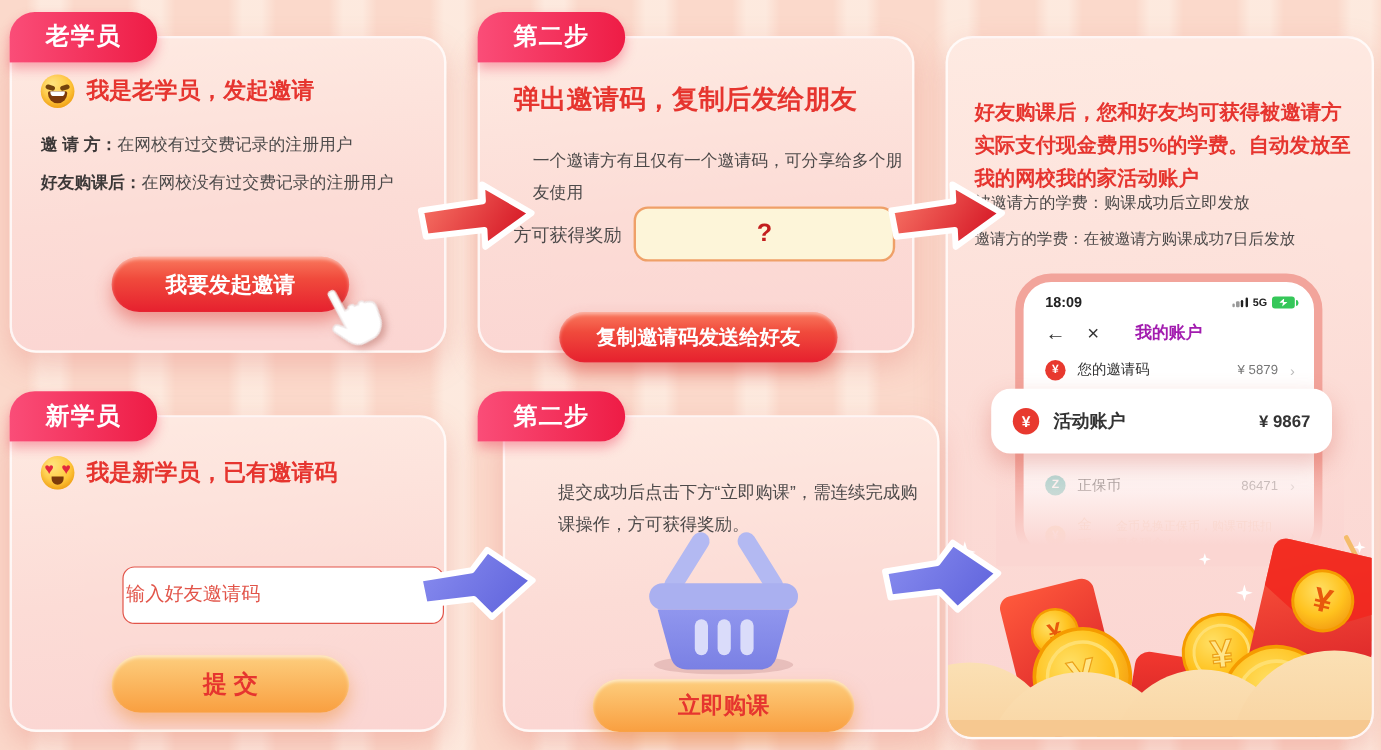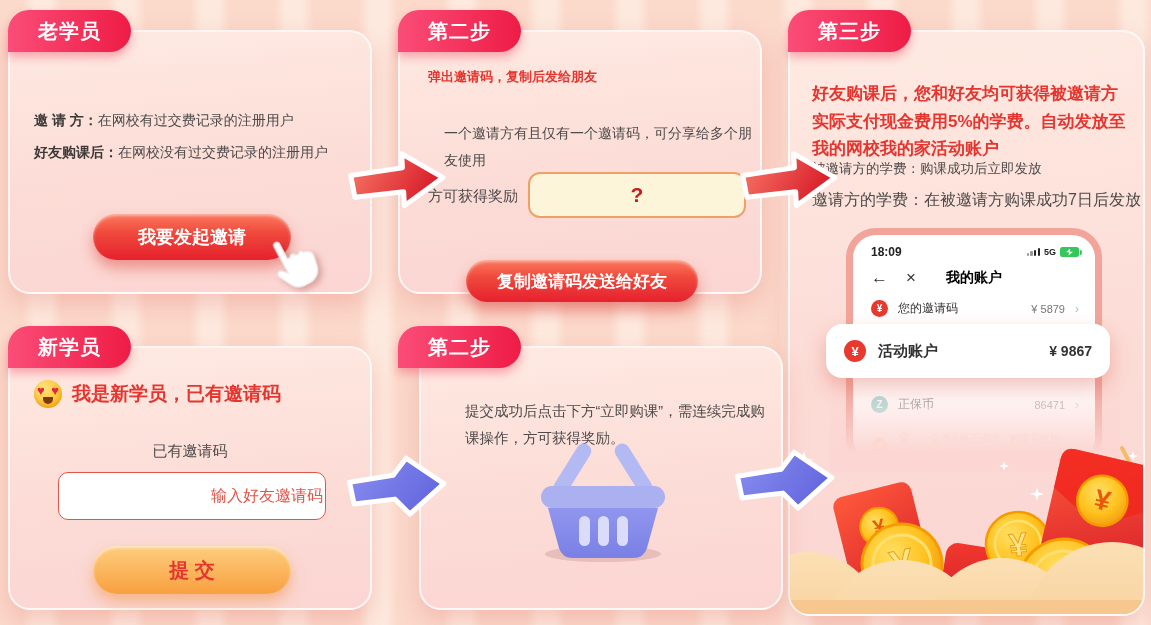--- a/index.html
+++ b/index.html
@@ -54,21 +54,21 @@
   .laugh .mouth::after{content:"";position:absolute;left:2px;top:0;width:12px;height:3.5px;background:#fff;border-radius:0 0 3px 3px;}
   .love .eyeL,.love .eyeR{background:none;width:auto;height:auto;top:4px;color:#e3273d;font-size:13px;line-height:1;font-weight:bold;}
   .love .eyeL{left:3px;} .love .eyeR{right:3px;}
   .love .mouth{position:absolute;left:9px;top:17px;width:10px;height:7px;background:#7c3a0b;border-radius:0 0 10px 10px;}
   
   .code-box{position:absolute;display:flex;align-items:center;justify-content:center;
     background:var(--code-box-bg,#fdf5d9);border:2px solid var(--code-box-border,#efa068);
     border-radius:12px;color:#c21d1d;font-size:21px;font-weight:bold;box-sizing:border-box;}
   .invite-input{position:absolute;box-sizing:border-box;background:#fff;
     border:1.5px solid var(--input-border,#e2554a);border-radius:10px;
-    text-align:right;font-size:16px;color:#737373;font-family:inherit;outline:none;}
+    text-align:left;font-size:16px;color:#737373;font-family:inherit;outline:none;margin-left:44px;}
   .invite-input::placeholder{color:#e2554a;opacity:1;}
   
   .arrow{position:absolute;z-index:7;}
   
   .phone{position:absolute;box-sizing:border-box;background:#fff;
     border:7px solid var(--phone-frame,#f2a49b);border-radius:30px;overflow:hidden;z-index:2;}
   .statusbar{display:flex;justify-content:space-between;align-items:center;padding:10px 16px 2px 18px;}
   .statusbar .time{font-size:12px;font-weight:bold;color:#222;}
   .status-icons{display:flex;align-items:center;gap:4px;}
   .sigbars{display:flex;align-items:flex-end;gap:1.5px;}
@@ -77,21 +77,21 @@
   .sigbars i:nth-child(2){height:4.5px;background:#999;}
   .sigbars i:nth-child(3){height:6px;}
   .sigbars i:nth-child(4){height:7.5px;}
   .net{font-size:9px;font-weight:bold;color:#222;}
   .battery{position:relative;width:19px;height:10px;background:#35c759;border-radius:2.5px;}
   .battery::after{content:"";position:absolute;right:-3px;top:2.5px;width:2px;height:5px;background:#35c759;border-radius:0 2px 2px 0;}
   .bolt{position:absolute;left:6px;top:1.5px;width:7px;height:7px;background:#fff;
     clip-path:polygon(60% 0,0 55%,45% 55%,35% 100%,100% 45%,55% 45%);}
   .navbar{position:relative;display:flex;align-items:center;padding:8px 16px 6px 18px;gap:18px;}
   .navicon{font-size:17px;color:#333;line-height:1;}
-  .navtitle{position:absolute;left:0;right:0;text-align:center;font-size:14px;font-weight:bold;color:#000000;}
+  .navtitle{position:absolute;left:0;right:0;text-align:center;font-size:14px;font-weight:bold;color:#a21caf;}
   .prow{display:flex;align-items:center;gap:10px;padding:8px 16px 8px 18px;}
   .picon{width:17px;height:17px;border-radius:50%;color:#fff;font-size:10px;font-weight:bold;
     display:flex;align-items:center;justify-content:center;flex:none;}
   .picon.redc{background:#e8392f;} .picon.tealc{background:#5bbcb6;} .picon.goldc{background:#f5b042;}
   .pname{font-size:12px;color:#333;}
   .pval{margin-left:auto;font-size:11px;color:#777;}
   .chev{font-size:12px;color:#bbb;}
   .pdivider{height:1px;background:#eee;margin:0 16px;}
   .dim{opacity:.55;} .dimmer{opacity:.3;}
   .prow-active{position:absolute;z-index:4;display:flex;align-items:center;gap:12px;
@@ -104,44 +104,51 @@
   .hand{position:absolute;z-index:8;filter:drop-shadow(2px 4px 3px rgba(150,60,50,.35));}
   .basket{position:absolute;}
 </style>
 </head>
 <body>
 
 <div class="stage">
 
   <div class="badge" style="left:8px;top:10px;">老学员</div>
   <section class="card" style="left:8px;top:30px;width:364px;height:264px;">
+    <div class="title-row" style="left:24px;top:30px;">
+      <span class="emoji laugh">
+        <span class="eyeL"></span>
+          <span class="eyeR"></span>
+          <span class="mouth"></span>
+      </span>
+      <h2 class="card-title">我是老学员，发起邀请</h2>
+    </div>
     <p class="def" style="left:24px;top:80px;"><b>邀 请 方：</b><span>在网校有过交费记录的注册用户</span></p>
     <p class="def" style="left:24px;top:112px;"><b>好友购课后：</b><span>在网校没有过交费记录的注册用户</span></p>
     <button class="btn red" style="left:83px;top:182px;width:198px;height:46px;font-size:18px;">我要发起邀请</button>
     <svg class="hand" style="left:252px;top:202px;width:58px;height:60px;transform:rotate(-28deg);" viewBox="0 0 40 44">
       <path d="M15 5 c0-2.8 4.4-2.8 4.4 0 l0 12.5 2.4 0 c.3-2 4-2 4.2.3 l2.4.3 c.5-1.8 3.6-1.5 3.8.5 l1.6.4 c2.8.7 4.2 2.8 3.8 5.6 l-1.2 7 c-.9 5.2-5.3 9-10.5 9 l-4.4 0 c-3.6 0-6.9-2-8.6-5.1 l-5-9.2 c-1.4-2.6 2-4.8 4-2.7 l3.1 3.2 z" fill="#ffffff" stroke="#efe6e6" stroke-width="1"></path>
     </svg>
   </section>
 
   <div class="badge" style="left:398px;top:10px;">第二步</div>
   <section class="card" style="left:398px;top:30px;width:364px;height:264px;">
-    <h2 class="card-title" style="position:absolute;left:28px;top:36px;font-size:13px;">弹出邀请码，复制后发给朋友</h2>
+    <h2 class="card-title" style="position:absolute;left:28px;top:36px;font-size:22px;">弹出邀请码，复制后发给朋友</h2>
     <p class="para" style="left:28px;top:72px;width:308px;">一个邀请方有且仅有一个邀请码，可分享给多个朋友使用</p>
     <span class="def" style="left:28px;top:155px;font-size:15px;">方可获得奖励</span>
     <div class="code-box" style="left:128px;top:140px;width:218px;height:46px;">
       <span>?</span>
     </div>
     <button class="btn red" style="left:66px;top:228px;width:232px;height:42px;font-size:17px;">复制邀请码发送给好友</button>
   </section>
 
-  <div class="badge" style="left:788px;top:10px;">第三步</div>
   <section class="card" style="left:788px;top:30px;width:357px;height:586px;overflow:hidden;">
     <h2 class="card-title" style="position:absolute;left:22px;top:48px;width:318px;font-size:17px;line-height:1.62;margin:0;">好友购课后，您和好友均可获得被邀请方实际支付现金费用5%的学费。自动发放至我的网校我的家活动账户</h2>
     <p class="def" style="left:22px;top:128px;font-size:13.5px;">被邀请方的学费：购课成功后立即发放</p>
-    <p class="def" style="left:22px;top:158px;font-size:16px;">邀请方的学费：在被邀请方购课成功7日后发放</p>
+    <p class="def" style="left:22px;top:158px;font-size:13px;">邀请方的学费：在被邀请方购课成功7日后发放</p>
 
     <div class="phone" style="left:56px;top:196px;width:256px;height:240px;">
       <div class="statusbar">
         <span class="time">18:09</span>
         <span class="status-icons">
           <span class="sigbars">
               <i></i>
               <i></i>
               <i></i>
               <i></i>
@@ -269,21 +276,20 @@
   <div class="badge" style="left:8px;top:326px;">新学员</div>
   <section class="card" style="left:8px;top:346px;width:364px;height:264px;">
     <div class="title-row" style="left:24px;top:32px;">
       <span class="emoji love">
         <span class="eyeL">♥</span>
           <span class="eyeR">♥</span>
           <span class="mouth"></span>
       </span>
       <h2 class="card-title">我是新学员，已有邀请码</h2>
     </div>
-    <div class="def" style="left:0;top:94px;width:100%;text-align:center;font-size:15px;">已有邀请码</div>
     <input class="invite-input" style="left: 48px; top: 124px; width: 268px; height: 48px;" placeholder="输入好友邀请码">
     <button class="btn orange" style="left:83px;top:198px;width:198px;height:48px;font-size:20px;">提 交</button>
   </section>
 
   <div class="badge" style="left:398px;top:326px;">第二步</div>
   <section class="card" style="left:419px;top:346px;width:364px;height:264px;">
     <p class="para" style="left:28px;top:34px;width:312px;font-size:14.5px;line-height:1.85;">提交成功后点击下方“立即购课”，需连续完成购课操作，方可获得奖励。</p>
     <svg class="basket" style="left:82px;top:88px;" width="200" height="126" viewBox="0 0 200 126">
       <defs>
         <linearGradient id="bodyG" x1="0" y1="0" x2="0" y2="1">
@@ -299,20 +305,21 @@
       <circle cx="84" cy="56" r="5" fill="#585cae"></circle>
       <circle cx="116" cy="56" r="5" fill="#585cae"></circle>
       <rect x="38" y="50" width="124" height="22" rx="11" fill="#aab0f0"></rect>
       <path d="M45 72 L155 72 L144 112 Q141 122 130 122 L70 122 Q59 122 56 112 Z" fill="url(#bodyG)"></path>
       <g fill="#dadcfa">
         <rect x="76" y="80" width="11" height="30" rx="5.5"></rect>
         <rect x="95" y="80" width="11" height="30" rx="5.5"></rect>
         <rect x="114" y="80" width="11" height="30" rx="5.5"></rect>
       </g>
     </svg>
+    <button class="btn orange" style="left:73px;top:218px;width:218px;height:44px;font-size:19px;">立即购课</button>
   </section>
 
   <svg class="arrow" style="left:346px;top:146px;" width="102" height="66" viewBox="0 0 102 66">
     <defs>
         <linearGradient id="raG" x1="0" y1="0" x2="1" y2="0.4">
       <stop offset="0%" stop-color="#f97a6a"></stop>
           <stop offset="100%" stop-color="#d81e2a"></stop>
         </linearGradient>
       </defs>
     <polygon points="5,27 57,22 57,8 97,34 57,60 57,46 8,49" fill="url(#raG)" stroke="#fff" stroke-width="5" stroke-linejoin="round" transform="rotate(-3 51 33)"></polygon>

